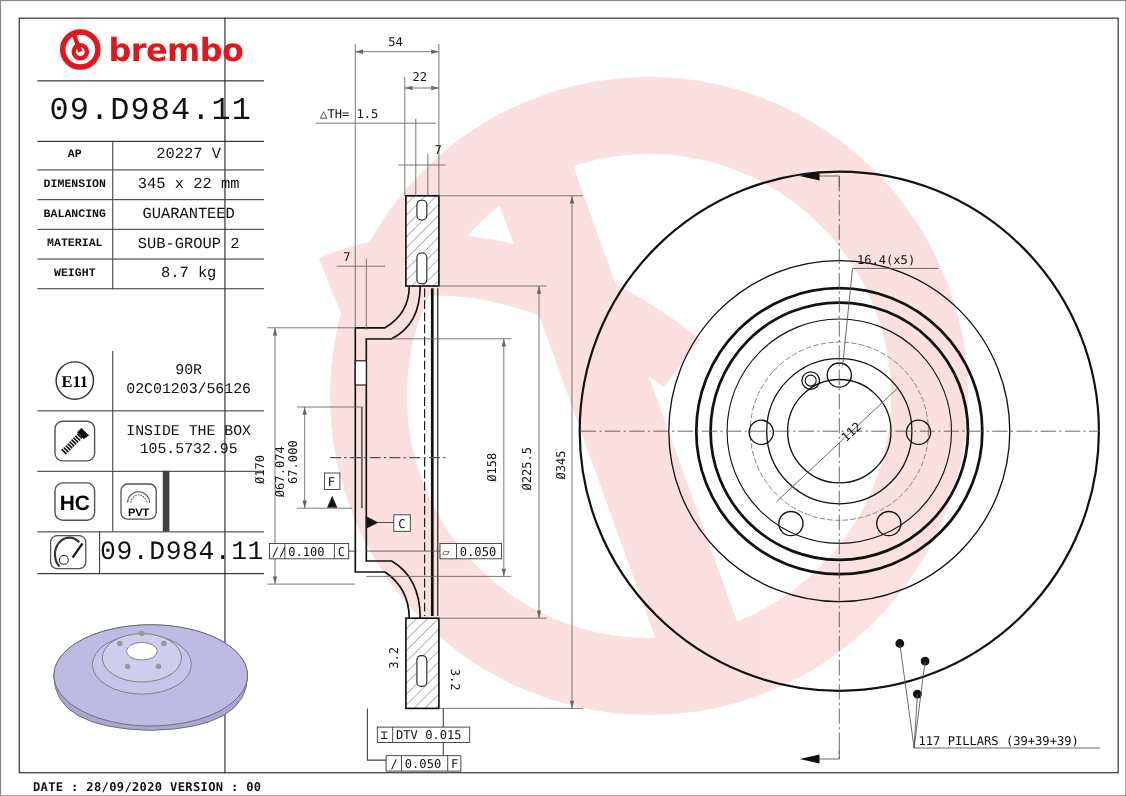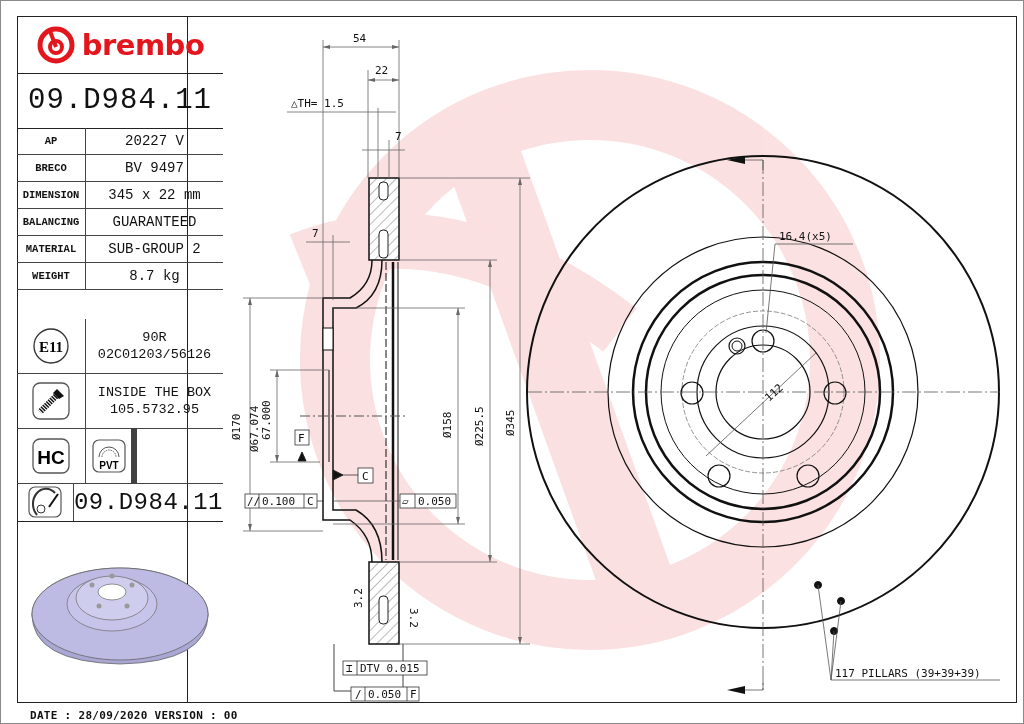--- a/index.html
+++ b/index.html
@@ -1,19 +1,19 @@
 <!DOCTYPE html>
 <html><head>
 <meta charset="utf-8">
 <style>
   html, body { margin:0; padding:0; background:#ffffff; }
   body { width:1024px; height:724px; position:relative; overflow:hidden; font-family:"Liberation Sans", sans-serif; color:#111; }
   .frame-outer { position:absolute; left:0; top:0; width:1022px; height:722px; border:1px solid #8a8a8a; }
   .sheet { position:absolute; left:17px; top:16px; width:1000px; height:687px; border:1.5px solid #222; box-sizing:border-box; }
-  .left-col { position:absolute; left:17px; top:16px; width:171px; height:687px; border-right:1.5px solid #222; box-sizing:border-box;text-decoration:underline; }
+  .left-col { position:absolute; left:34px; top:16px; width:171px; height:687px; border-right:1.5px solid #222; box-sizing:border-box;text-decoration:underline; }
   .logo-cell { position:absolute; left:0; top:0; width:206px; height:57px; border-bottom:1.5px solid #222; display:flex; align-items:center; justify-content:center; }
   .logo-text { font-family:"DejaVu Sans", sans-serif; font-weight:bold; font-size:29px; color:#e3161e; letter-spacing:-0.5px; margin-left:6px; }
   .code-cell { position:absolute; left:0; top:57px; width:206px; height:55px; border-bottom:1.5px solid #222; display:flex; align-items:center; justify-content:center; font-family:"Liberation Mono", monospace; font-size:29px; letter-spacing:1px; }
   table.spec { position:absolute; left:0; top:112px; width:206px; border-collapse:collapse; }
   table.spec td { border-bottom:1px solid #444; height:26px; padding:0; text-align:center; font-family:"Liberation Mono", monospace; }
   table.spec td.k { width:68px; border-right:1px solid #444; font-size:10.5px; font-weight:bold; }
   table.spec td.v { font-size:14px; }
   .icon-row { position:absolute; left:0; width:206px; border-bottom:1px solid #444; display:flex; }
   .icon-row .ic { width:68px; border-right:1px solid #444; display:flex; align-items:center; justify-content:center; }
   .icon-row .tx { flex:1; display:flex; flex-direction:column; align-items:center; justify-content:center; font-family:"Liberation Mono", monospace; font-size:13.5px; line-height:17px; }
@@ -169,24 +169,20 @@
   </div>
   <div class="code-cell">09.D984.11</div>
 
   <table class="spec">
     <tbody>
         <tr>
           <td class="k">AP</td>
           <td class="v">20227 V</td>
         </tr>
     <tr>
-          <td class="k">BRECO</td>
-          <td class="v">BV 9497</td>
-        </tr>
-    <tr>
           <td class="k">DIMENSION</td>
           <td class="v">345 x 22 mm</td>
         </tr>
     <tr>
           <td class="k">BALANCING</td>
           <td class="v">GUARANTEED</td>
         </tr>
     <tr>
           <td class="k">MATERIAL</td>
           <td class="v">SUB-GROUP 2</td>

